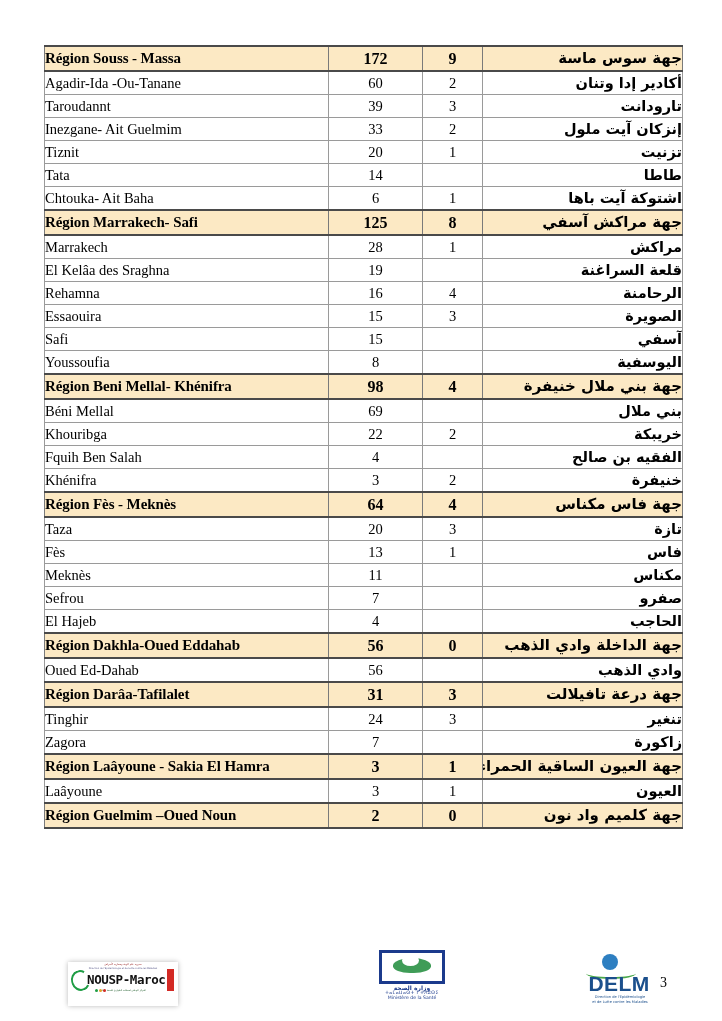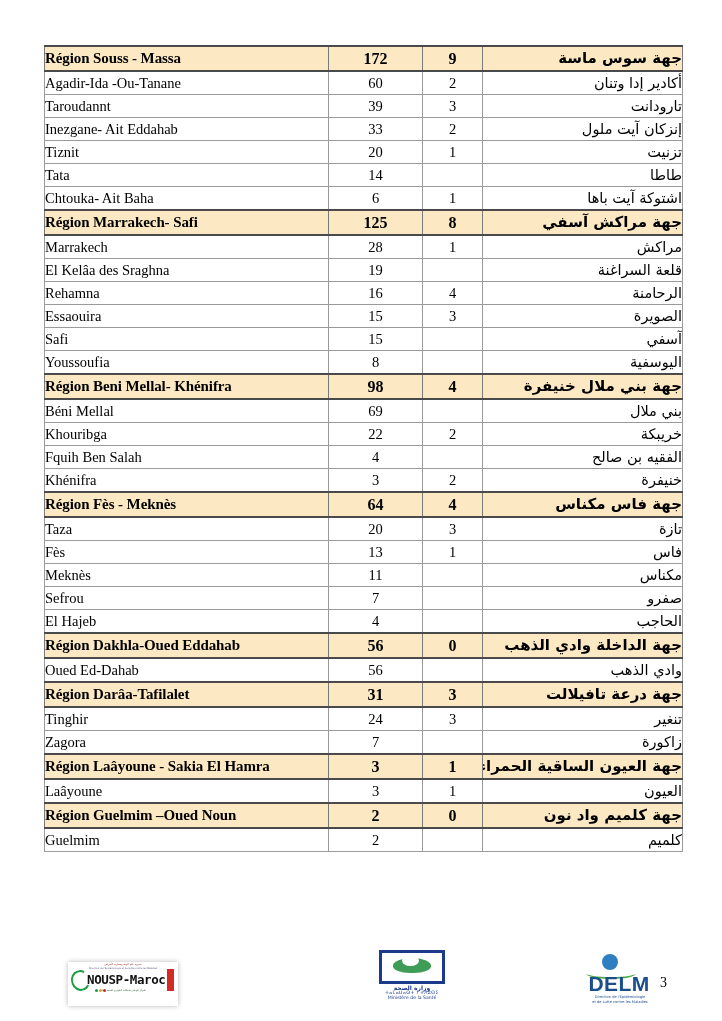--- a/index.html
+++ b/index.html
@@ -55,20 +55,21 @@
   td.num { text-align: center; }
   
   td.ar {
     text-align: right;
     padding-right: 9px;
     direction: rtl;
     font-family: "DejaVu Sans", "Liberation Sans", sans-serif;
     font-size: 13px;
     white-space: nowrap;
     overflow: hidden;
+    font-weight: bold;
   }
 
   
   tr.region td {
     background: #fce9c4;
     font-weight: bold;
     border-top: 2px solid #4a4a4a;
     border-bottom: 2px solid #4a4a4a;
     border-left: 1px solid #7a7a7a;
     border-right: 1px solid #7a7a7a;
@@ -340,21 +341,21 @@
           <td class="num">2</td>
           <td class="ar">أكادير إدا وتنان</td>
         </tr>
         <tr>
           <td class="fr">Taroudannt</td>
           <td class="num">39</td>
           <td class="num">3</td>
           <td class="ar">تارودانت</td>
         </tr>
         <tr>
-          <td class="fr">Inezgane- Ait Eddahab</td>
+          <td class="fr">Inezgane- Ait Guelmim</td>
           <td class="num">33</td>
           <td class="num">2</td>
           <td class="ar">إنزكان آيت ملول</td>
         </tr>
         <tr>
           <td class="fr">Tiznit</td>
           <td class="num">20</td>
           <td class="num">1</td>
           <td class="ar">تزنيت</td>
         </tr>
@@ -518,26 +519,20 @@
           <td class="fr">Laâyoune</td>
           <td class="num">3</td>
           <td class="num">1</td>
           <td class="ar">العيون</td>
         </tr>
         <tr class="region">
           <td class="fr">Région Guelmim –Oued Noun</td>
           <td class="num">2</td>
           <td class="num">0</td>
           <td class="ar">جهة كلميم واد نون</td>
-        </tr>
-        <tr>
-          <td class="fr">Guelmim</td>
-          <td class="num">2</td>
-          <td class="num"></td>
-          <td class="ar">كلميم</td>
         </tr>
       </tbody>
   </table>
 </div>
 
 <div class="footer">
 
   <div class="nousp-logo">
     <div class="nousp-top">
       <span class="ar-micro">مديرية علم الوبئة ومحاربة الأمراض</span>

